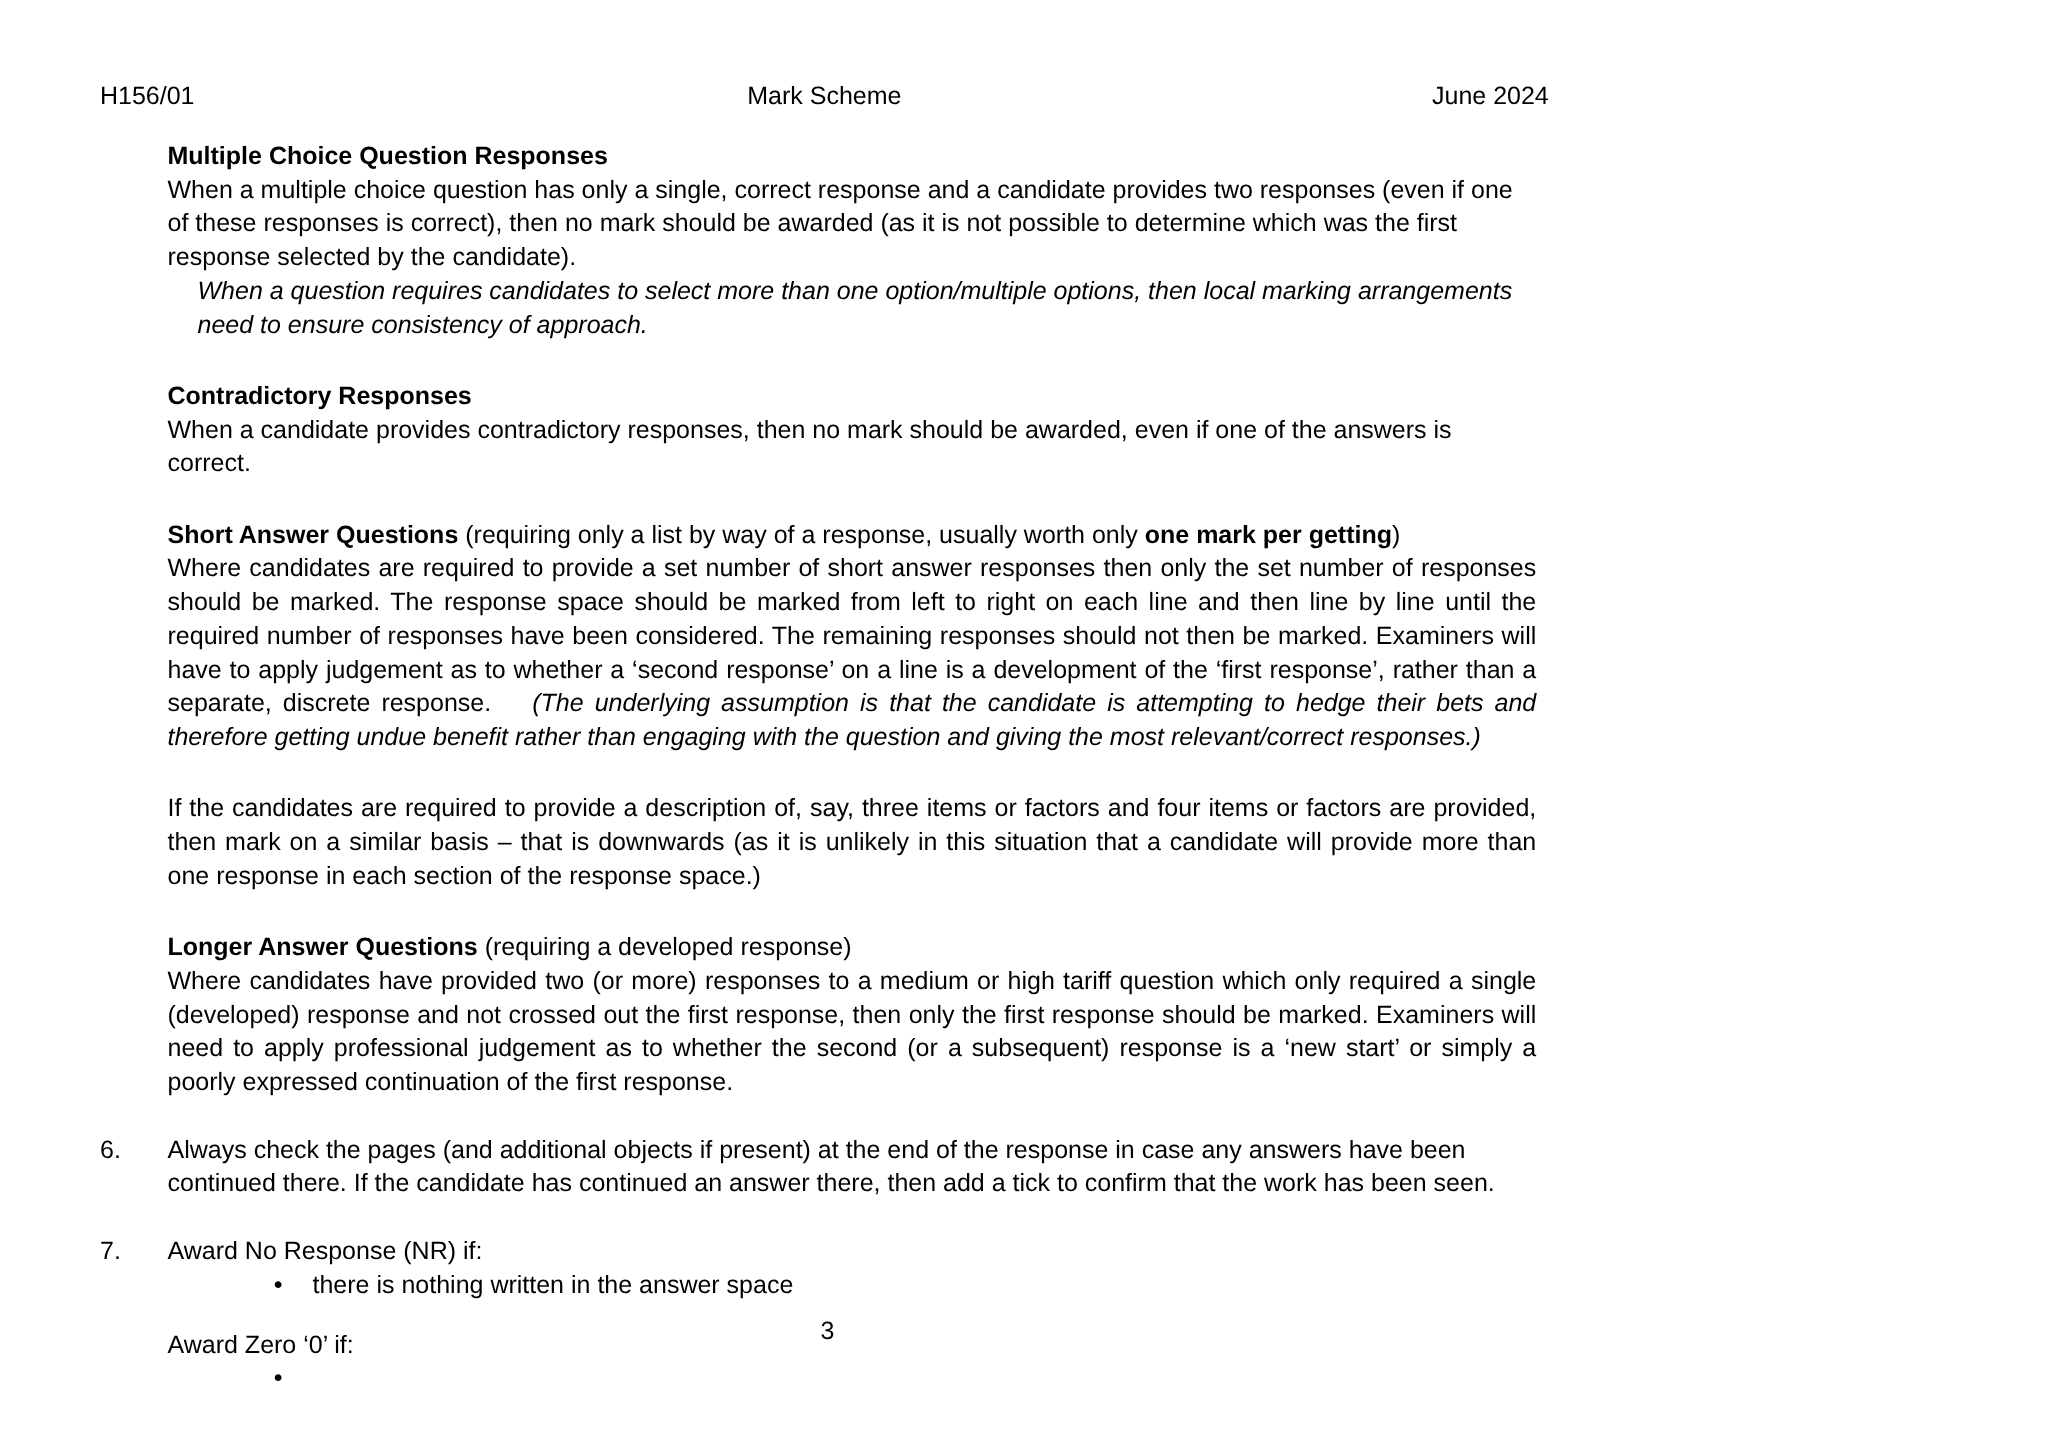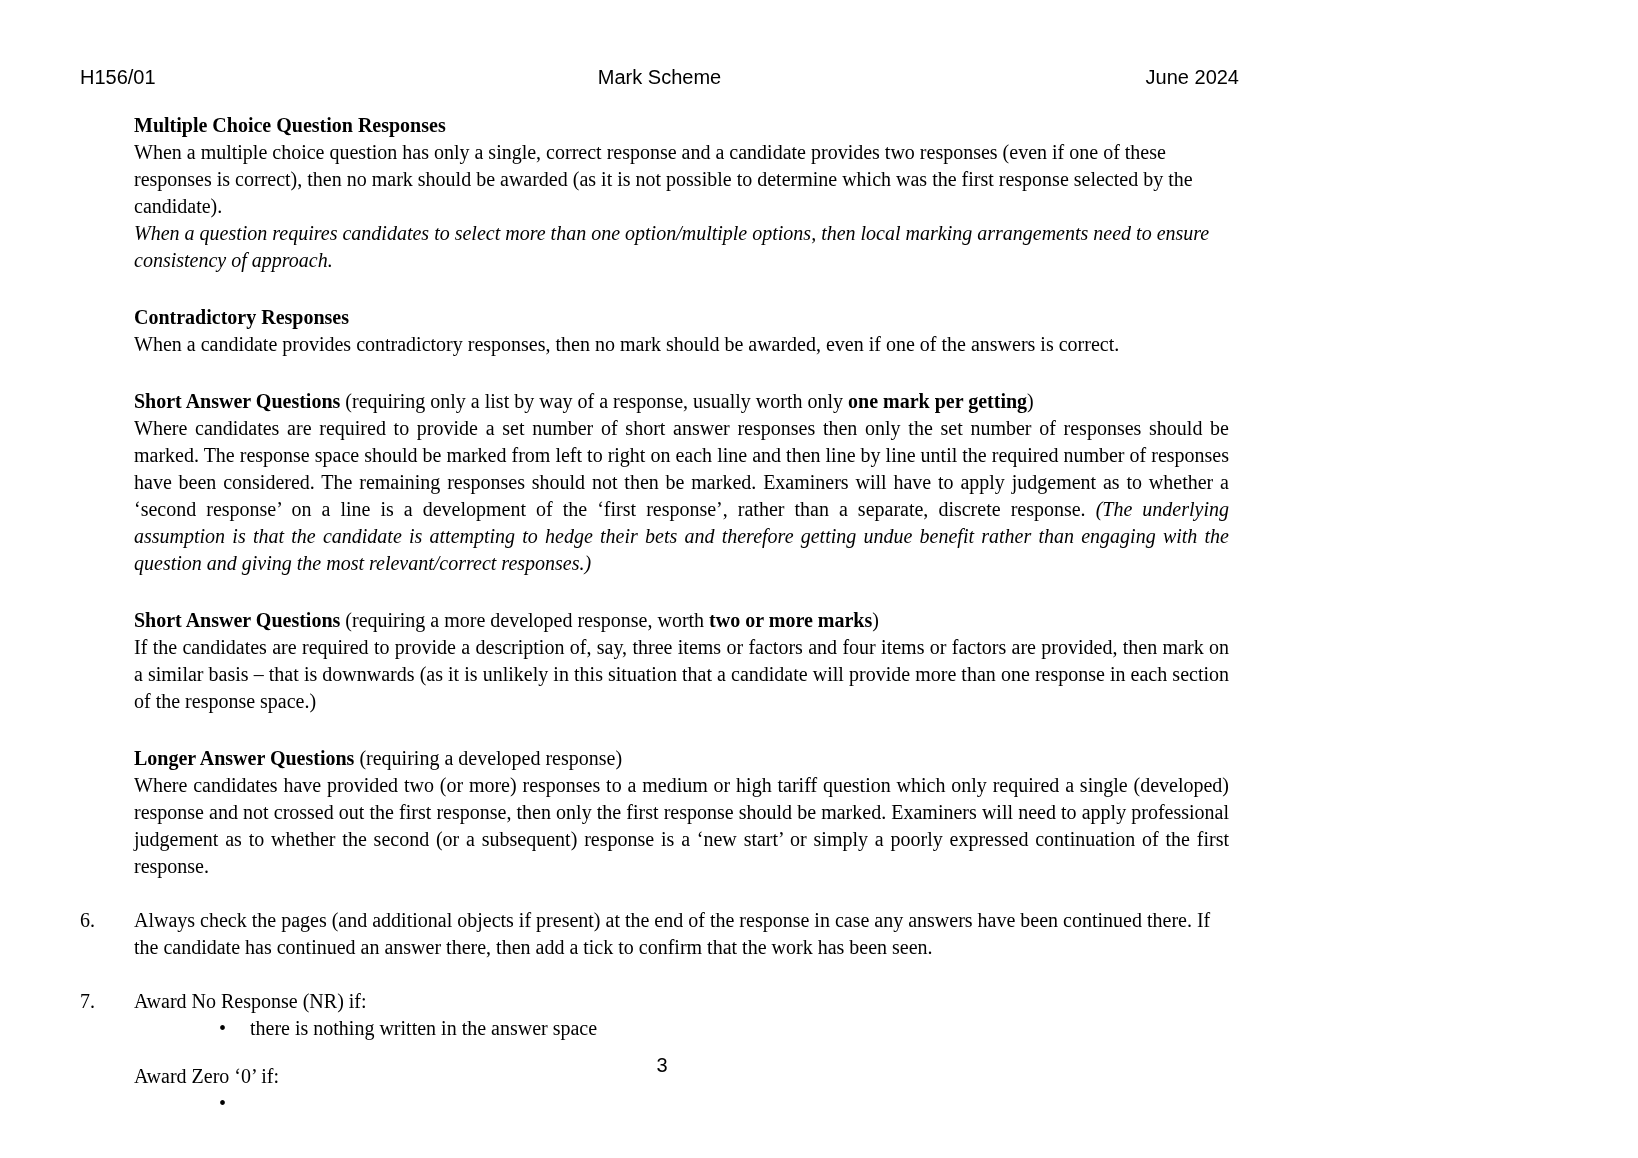--- a/index.html
+++ b/index.html
@@ -29,27 +29,26 @@
   }
   .doc-header .h-left   { justify-self: start; }
   .doc-header .h-center { justify-self: center; }
   .doc-header .h-right  { justify-self: end; }
 
   .content {
     position: absolute;
     top: 112px;
     left: 134px;
     right: 95px;
-    font-family: Liberation Serif, serif;
   }
   .doc-section + .doc-section { margin-top: 30px; }
   .heading { font-weight: bold; }
   .heading .n { font-weight: normal; }
   p { margin: 0; }
-  .italic { font-style: italic; }
+  .italic { font-style: italic; margin-left: 24px; }
   .justify { text-align: justify; }
 
   .numbered-item {
     position: relative;
     margin-top: 27px;
   }
   .numbered-item .num {
     position: absolute;
     left: -54px;
     top: 0;
@@ -94,21 +93,20 @@
       <div class="heading">Contradictory Responses</div>
       <p>When a candidate provides contradictory responses, then no mark should be awarded, even if one of the answers is correct.</p>
     </div>
 
     <div class="doc-section">
       <div class="heading"><span class="b">Short Answer Questions</span><span class="n"> (requiring only a list by way of a response, usually worth only </span><span class="b">one mark per getting</span><span class="n">)</span></div>
       <p class="justify"><span>Where candidates are required to provide a set number of short answer responses then only the set number of responses should be marked. The response space should be marked from left to right on each line and then line by line until the required number of responses have been considered.  The remaining responses should not then be marked. Examiners will have to apply judgement as to whether a ‘second response’ on a line is a development of the ‘first response’, rather than a separate, discrete response.  </span><span class="italic">(The underlying assumption is that the candidate is attempting to hedge their bets and therefore getting undue benefit rather than engaging with the question and giving the most relevant/correct responses.)</span></p>
     </div>
 
     <div class="doc-section">
-      <div class="heading"><span class="b">Short Answer Questions</span><span class="n"> (requiring a more developed response, worth </span><span class="b">two or more marks</span><span class="n">)</span></div>
       <p class="justify">If the candidates are required to provide a description of, say, three items or factors and four items or factors are provided, then mark on a similar basis – that is downwards (as it is unlikely in this situation that a candidate will provide more than one response in each section of the response space.)</p>
     </div>
 
     <div class="doc-section">
       <div class="heading"><span class="b">Longer Answer Questions</span><span class="n"> (requiring a developed response)</span></div>
       <p class="justify">Where candidates have provided two (or more) responses to a medium or high tariff question which only required a single (developed) response and not crossed out the first response, then only the first response should be marked. Examiners will need to apply professional judgement as to whether the second (or a subsequent) response is a ‘new start’ or simply a poorly expressed continuation of the first response.</p>
     </div>
 
     <div class="numbered-item">
       <span class="num">6.</span>

